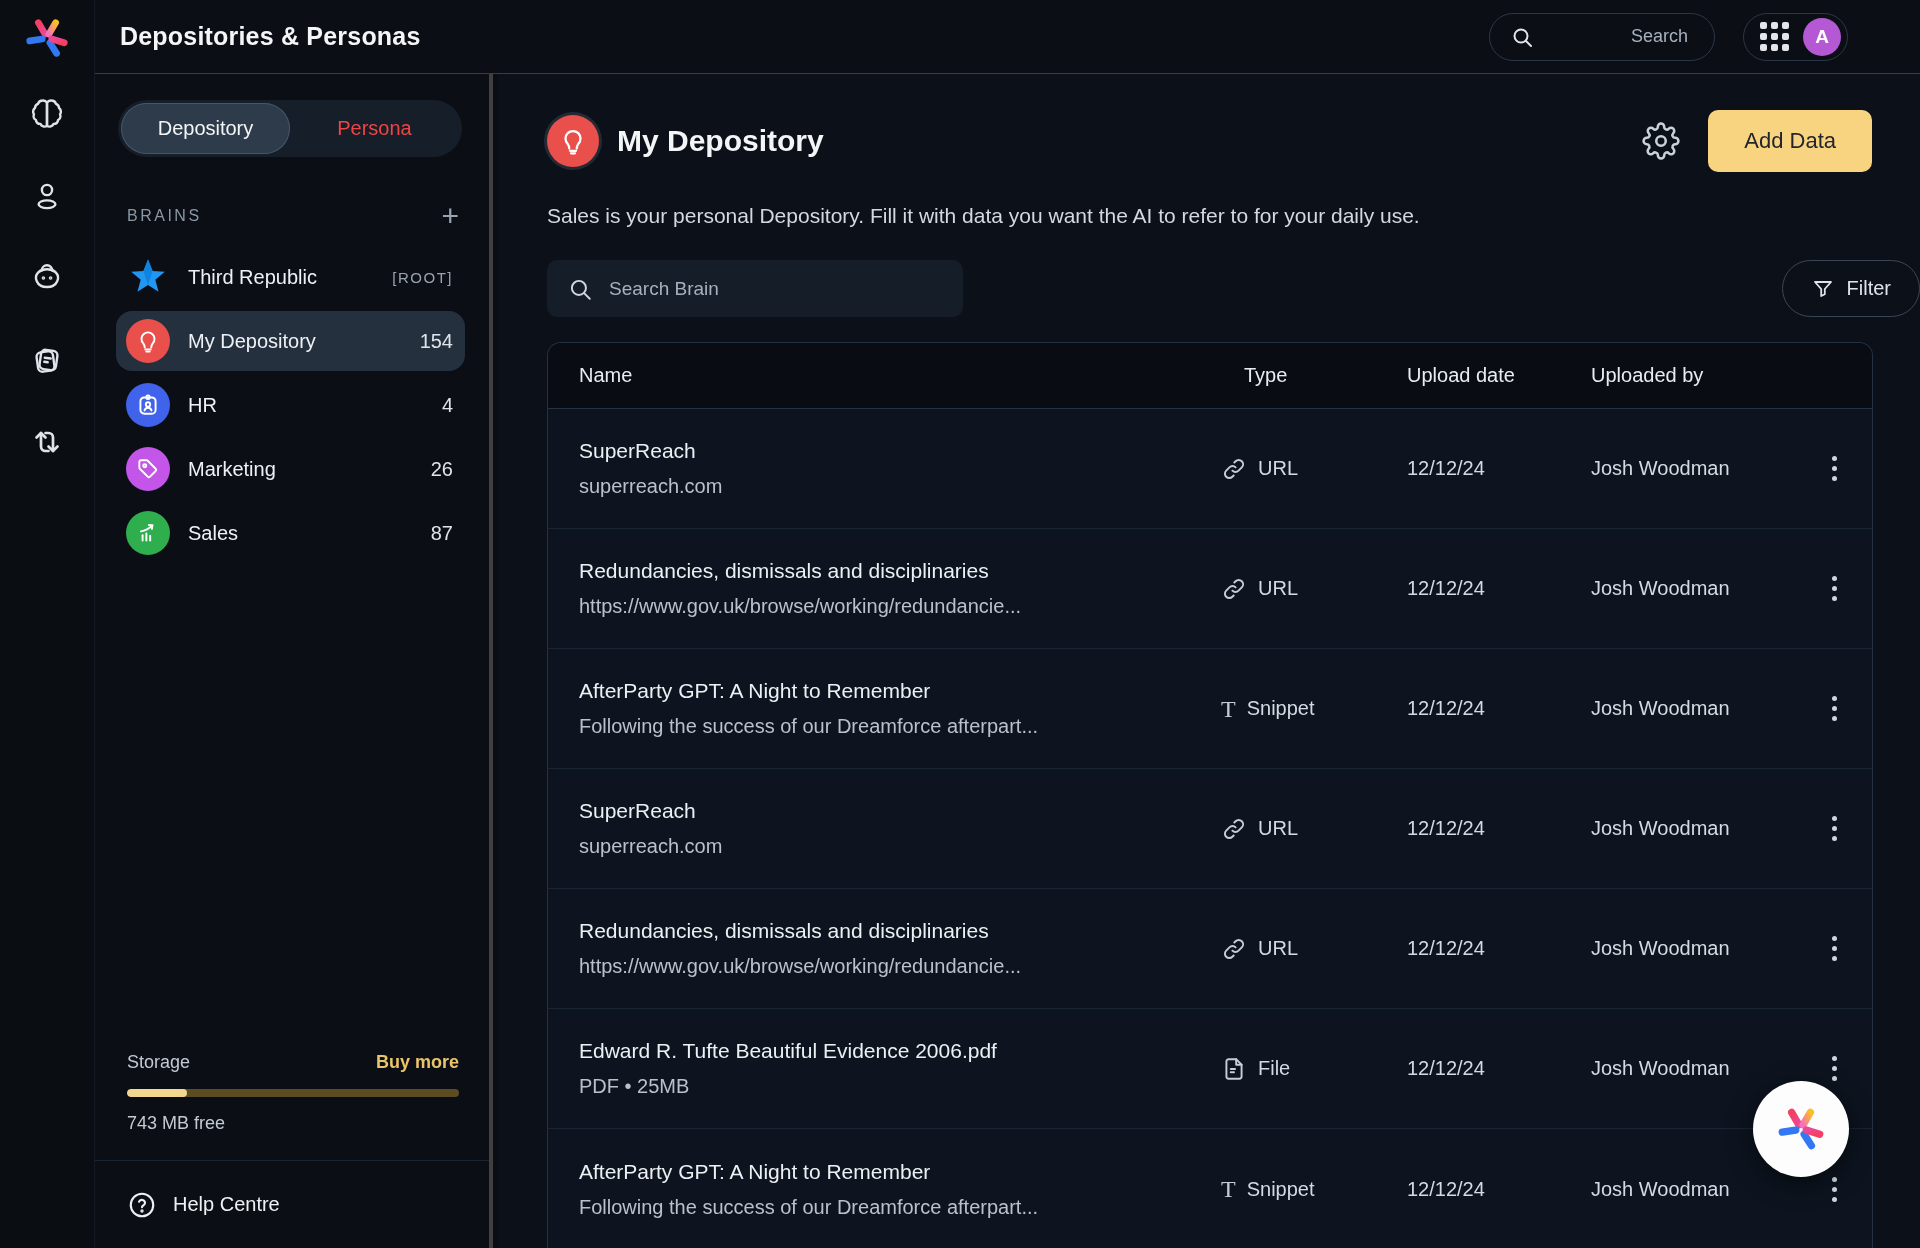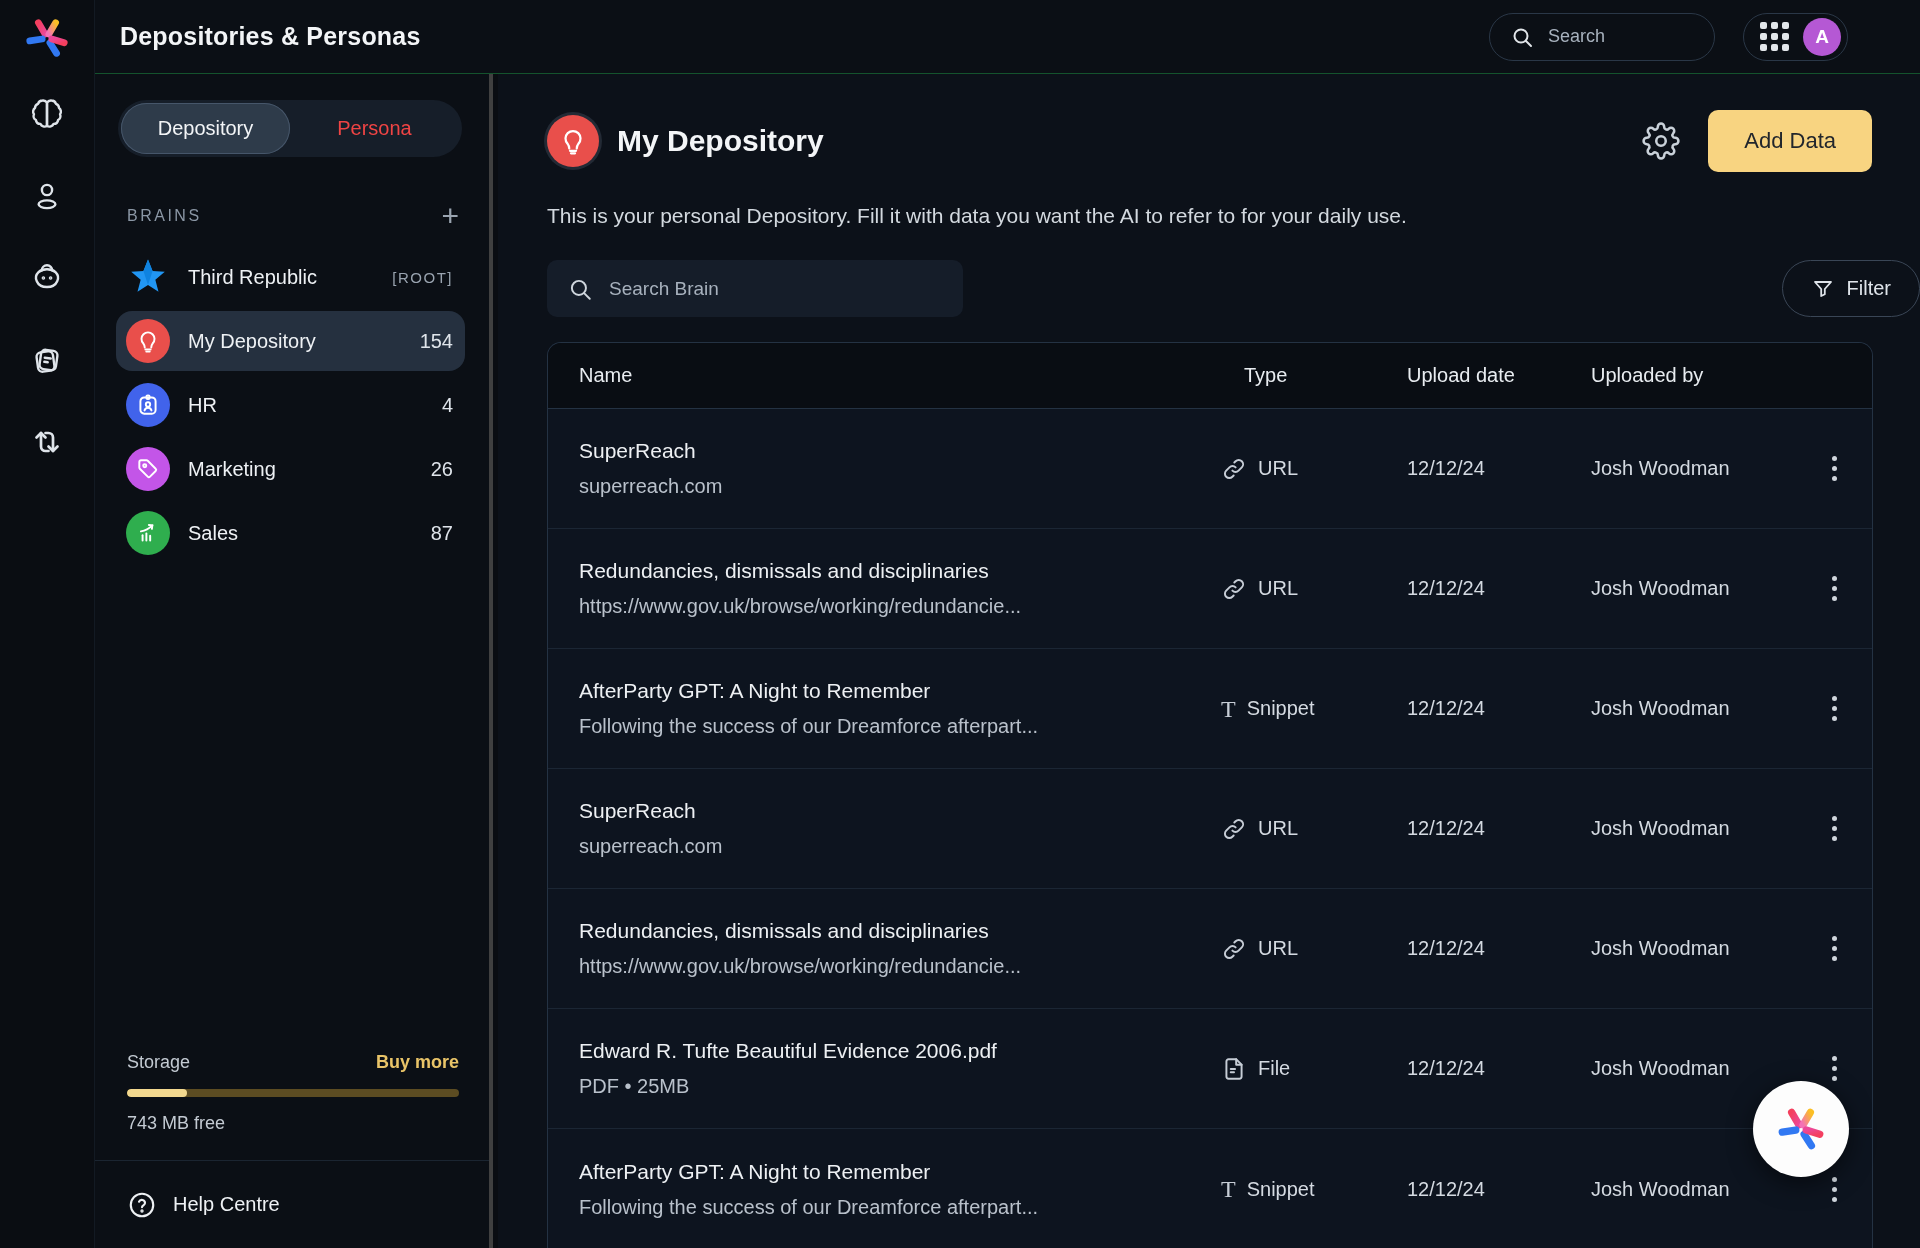--- a/index.html
+++ b/index.html
@@ -26,21 +26,21 @@
     display:flex; align-items:center; z-index:4;
   }
   .topbar h1 { font-size:25px; font-weight:700; margin-left:25px; letter-spacing:.2px; color:#f3f5f7; }
   .topbar-right { margin-left:auto; margin-right:72px; display:flex; align-items:center; gap:28px; }
   .search-pill {
     width:226px; height:48px; border:1px solid #2a3747; border-radius:24px;
     display:flex; align-items:center; gap:14px; padding:0 20px; background:transparent;
   }
   .search-pill input {
     background:transparent; border:none; outline:none; color:#cfd6dd;
-    font-size:18px; width:140px; font-family:"Liberation Sans", sans-serif;
+    font-size:18px; width:140px; font-family:"Liberation Sans", sans-serif;text-align:right;
   }
   .search-pill input::placeholder { color:#a7b1bd; }
   .account-pill {
     height:48px; border:1px solid #2a3747; border-radius:24px;
     display:flex; align-items:center; gap:14px; padding:0 6px 0 16px;
   }
   .grid-icon { display:grid; grid-template-columns:repeat(3,7px); grid-gap:4px; cursor:pointer; }
   .grid-icon i { width:7px; height:7px; border-radius:2px; background:#e2e6ea; }
   .avatar {
     width:38px; height:38px; border-radius:50%; background:#b558d4; color:#fff;
@@ -373,21 +373,21 @@
       <span class="gear-btn">
         <svg width="38" height="38" viewBox="0 0 24 24" fill="none" stroke="currentColor" stroke-width="1.6" stroke-linecap="round" stroke-linejoin="round">
           <circle cx="12" cy="12" r="3"></circle>
           <path d="M19.4 15a1.7 1.7 0 0 0 .34 1.87l.06.06a2 2 0 1 1-2.83 2.83l-.06-.06a1.7 1.7 0 0 0-1.87-.34 1.7 1.7 0 0 0-1 1.56V21a2 2 0 1 1-4 0v-.09a1.7 1.7 0 0 0-1.12-1.56 1.7 1.7 0 0 0-1.87.34l-.06.06a2 2 0 1 1-2.83-2.83l.06-.06a1.7 1.7 0 0 0 .34-1.87 1.7 1.7 0 0 0-1.56-1H3a2 2 0 1 1 0-4h.09A1.7 1.7 0 0 0 4.65 9a1.7 1.7 0 0 0-.34-1.87l-.06-.06a2 2 0 1 1 2.83-2.83l.06.06a1.7 1.7 0 0 0 1.87.34H9a1.7 1.7 0 0 0 1-1.56V3a2 2 0 1 1 4 0v.09a1.7 1.7 0 0 0 1 1.56 1.7 1.7 0 0 0 1.87-.34l.06-.06a2 2 0 1 1 2.83 2.83l-.06.06a1.7 1.7 0 0 0-.34 1.87V9a1.7 1.7 0 0 0 1.56 1H21a2 2 0 1 1 0 4h-.09a1.7 1.7 0 0 0-1.51 1z"></path>
         </svg>
       </span>
       <button class="add-btn">Add Data</button>
     </div>
   </div>
 
-  <p class="m-desc">This is your personal Depository. Fill it with data you want the AI to refer to for your daily use.</p>
+  <p class="m-desc">Sales is your personal Depository. Fill it with data you want the AI to refer to for your daily use.</p>
 
   <div class="m-tools">
     <div class="brain-search">
       <span>
         <svg width="26" height="26" viewBox="0 0 24 24" fill="none" stroke="#cfd6dd" stroke-width="1.8" stroke-linecap="round">
           <circle cx="11" cy="11" r="6.5"></circle>
             <line x1="16" y1="16" x2="21" y2="21"></line>
         </svg>
       </span>
       <input placeholder="Search Brain" style="">

